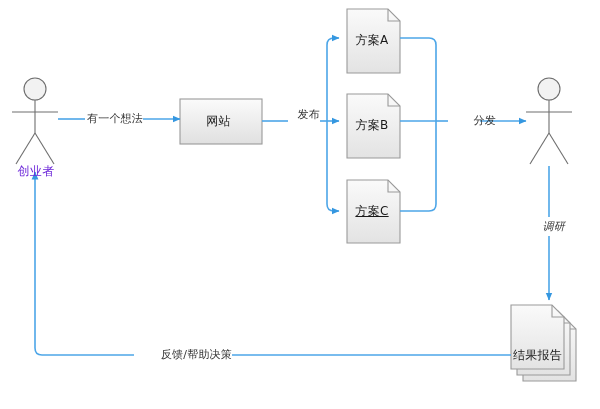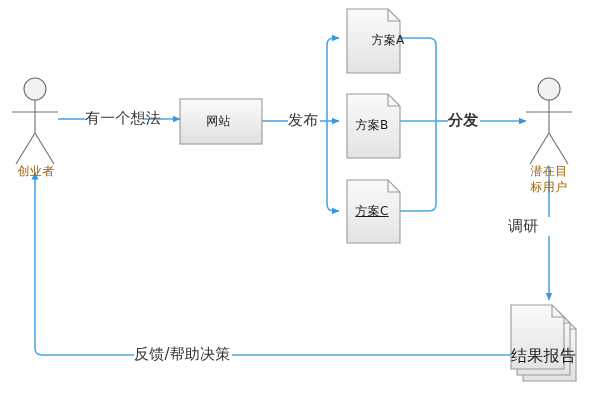--- a/index.html
+++ b/index.html
@@ -19,40 +19,40 @@
   }
   svg.layer {
     position: absolute;
     left: 0;
     top: 0;
     width: 600px;
     height: 409px;
   }
   .edge-label {
     position: absolute;
-    font-size: 15px;
+    font-size: 11px;
     color: #333333;
     white-space: nowrap;
     line-height: 13px;
-    text-align: left;
+    text-align: right;
     letter-spacing: 0.2px;
   }
   .node-label {
     position: absolute;
     font-size: 12px;
     color: #1a1a1a;
     white-space: nowrap;
     text-align: center;
     line-height: 15px;
     letter-spacing: 0.3px;
   }
   .actor-label {
     position: absolute;
     font-size: 12px;
-    color: #a16207;
+    color: #6d28d9;
     text-align: center;
     line-height: 16px;
     letter-spacing: 0.3px;
   }
 </style>
 </head>
 <body>
 
 <div id="canvas">
 
@@ -145,38 +145,34 @@
     <g>
       <path d="M511,355 L232,355" fill="none" stroke="#4da6e8" stroke-width="1.6"></path>
       <path d="M134,355 L42,355 Q35,355 35,348 L35,172" fill="none" stroke="#4da6e8" stroke-width="1.6" marker-end="url(#arrowBlue)"></path>
     </g>
   </svg>
 
   <div class="actor-label" style="left:0px; top:163px; width:72px;">
     <div>创业者</div>
   </div>
 
-  <div class="actor-label" style="left:513px; top:163px; width:72px;">
-    <div>潜在目</div>
-    <div>标用户</div>
-  </div>
 
   <div class="node-label" style="left:180px; top:114px; width:77px;">网站</div>
 
-  <div class="node-label" style="left:363px; top:33px; width:50px;">方案A</div>
+  <div class="node-label" style="left:347px; top:33px; width:50px;">方案A</div>
 
   <div class="node-label" style="left:347px; top:118px; width:50px;">方案B</div>
 
   <div class="node-label" style="left:347px; top:204px; width:50px;text-decoration:underline;">方案C</div>
 
-  <div class="node-label" style="left:511px; top:348px; width:53px; font-size:16px;">结果报告</div>
+  <div class="node-label" style="left:511px; top:348px; width:53px; font-size:12px;">结果报告</div>
 
   <div class="edge-label" style="left:85px; top:112px; width:58px;">有一个想法</div>
 
-  <div class="edge-label" style="left:288px; top:114px; width:32px;">发布</div>
+  <div class="edge-label" style="left:288px; top:108px; width:32px;">发布</div>
 
-  <div class="edge-label" style="left:448px; top:114px; width:32px;font-weight:bold;">分发</div>
+  <div class="edge-label" style="left:464px; top:114px; width:32px;">分发</div>
 
-  <div class="edge-label" style="left:508px; top:220px; width:32px;">调研</div>
+  <div class="edge-label" style="left:533px; top:220px; width:32px;font-style:italic;">调研</div>
 
   <div class="edge-label" style="left:134px; top:348px; width:98px;">反馈/帮助决策</div>
 
 </div>
 
 </body></html>

